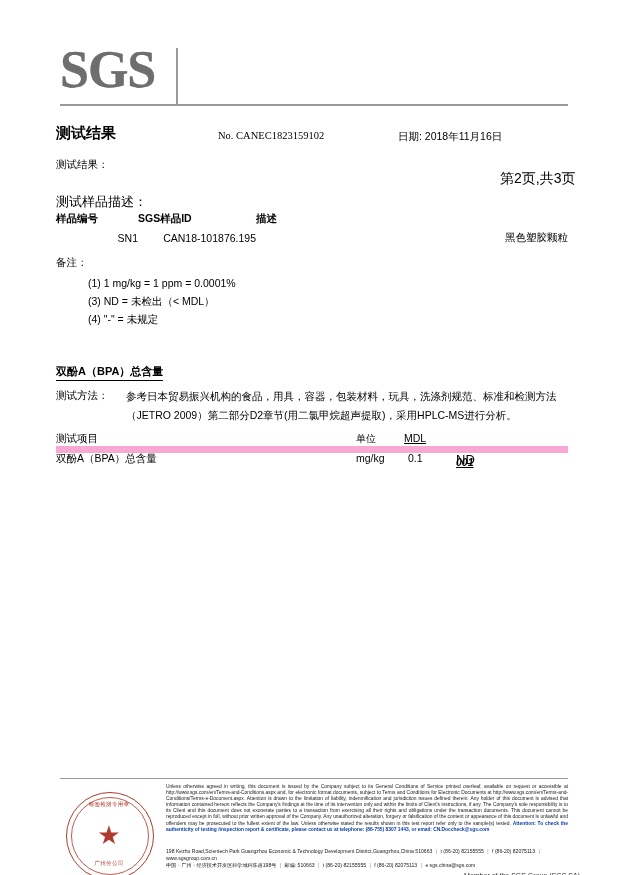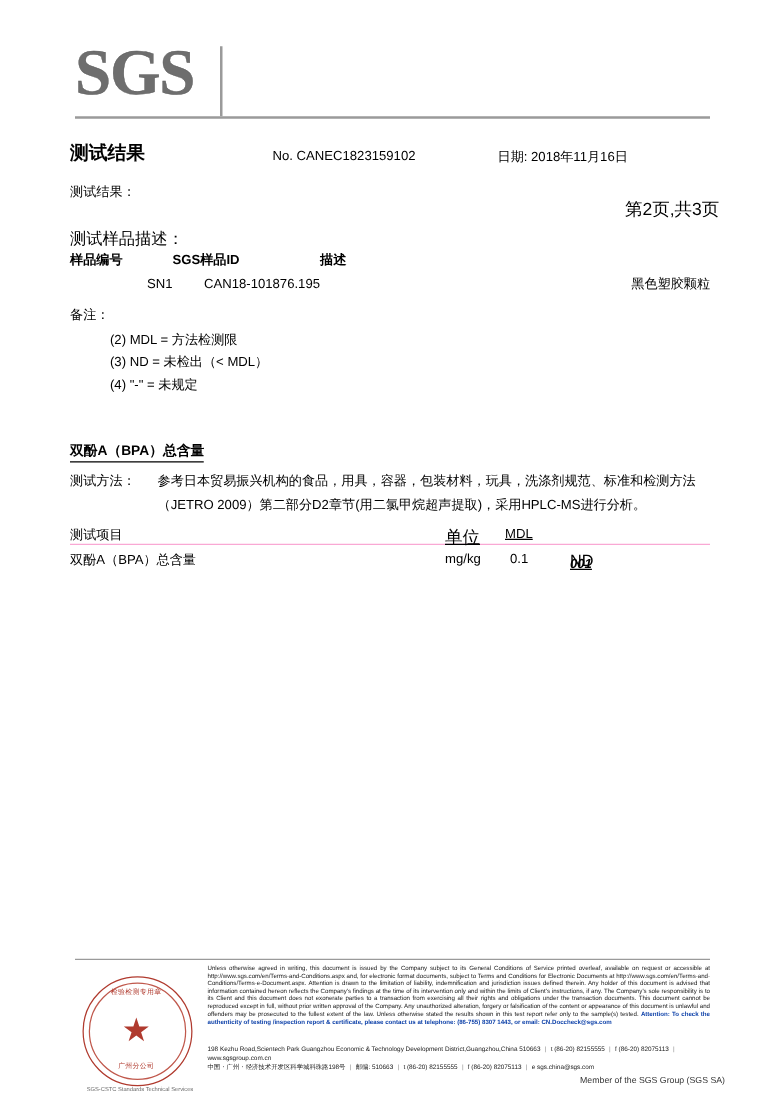--- a/index.html
+++ b/index.html
@@ -6,21 +6,21 @@
   body{
     width:619px;height:875px;
     background:#ffffff;
     font-family:"Liberation Sans", sans-serif;
     color:#000;
     position:relative;
     overflow:hidden;
   }
   .page{
     position:absolute;
-    left:0;top:1px;width:619px;height:851px;
+    left:0;top:12px;width:619px;height:851px;
     background:#fff;
   }
   
   .logo-wrap{
     position:absolute;left:60px;top:30px;width:120px;height:62px;
   }
   .logo-text{
     font-family:"Liberation Serif", serif;
     font-weight:bold;
     font-size:52px;
@@ -35,21 +35,21 @@
   .logo-tick{
     position:absolute;left:176px;top:36px;width:1.5px;height:56px;background:#9a9a9a;
   }
 
   
   .title{
     position:absolute;left:56px;top:112px;
     font-size:15px;font-weight:bold;
   }
   .hdr-no{
-    position:absolute;left:218px;top:118px;font-size:10.5px;
+    position:absolute;left:218px;top:118px;font-size:10.5px;font-family:Liberation Serif, serif;
   }
   .hdr-date{
     position:absolute;left:398px;top:118px;font-size:10.5px;text-align:center;
   }
   .hdr-page{
     position:absolute;left:500px;top:118px;font-size:14px;margin-top:40px;
   }
 
   .sec-result{
     position:absolute;left:56px;top:146px;font-size:10.5px;
@@ -90,24 +90,24 @@
   .method-label{
     position:absolute;left:56px;top:377px;font-size:10.5px;
   }
   .method-body{
     position:absolute;left:126px;top:375px;width:442px;font-size:10.5px;line-height:19px;
   }
 
   
   .res-head{
     position:absolute;left:56px;top:420px;width:512px;height:14px;
-    border-bottom:1px solid #f9a8d4;
+    border-bottom:7px solid #f9a8d4;
   }
   .res-head .h-item{position:absolute;left:0;top:0;font-size:10.5px;}
-  .res-head .h-unit{position:absolute;left:300px;top:0;font-size:14px;text-decoration:underline;}
+  .res-head .h-unit{position:absolute;left:300px;top:0;font-size:10px;}
   .res-head .h-mdl{position:absolute;left:348px;top:0;font-size:10.5px;text-decoration:underline;}
   .res-head .h-001{position:absolute;left:400px;top:0;font-size:10.5px;font-style:italic;text-decoration:underline;font-weight:bold;margin-top:24px;}
 
   .res-row{
     position:absolute;left:56px;top:440px;width:512px;height:16px;
   }
   .res-row .r-item{position:absolute;left:0;top:0;font-size:10.5px;}
   .res-row .r-unit{position:absolute;left:300px;top:0;font-size:10.5px;}
   .res-row .r-mdl{position:absolute;left:352px;top:0;font-size:10.5px;}
   .res-row .r-val{position:absolute;left:400px;top:0;font-size:13px;}
@@ -188,21 +188,21 @@
       <tr>
         <td class="c-no">SN1</td>
         <td class="c-id">CAN18-101876.195</td>
         <td class="c-desc">黑色塑胶颗粒</td>
       </tr>
     </tbody>
   </table>
 
   <div class="remark-title">备注：</div>
   <div class="remark-list">
-    <div>(2) MDL = 方法检测限</div>
+    <div>(1) 1 mg/kg = 1 ppm = 0.0001%</div>
     <div>(3) ND = 未检出（&lt; MDL）</div>
     <div>(4) "-" = 未规定</div>
   </div>
 
   <div class="bpa-title">双酚A（BPA）总含量</div>
   <div class="method-label">测试方法：</div>
   <div class="method-body">参考日本贸易振兴机构的食品，用具，容器，包装材料，玩具，洗涤剂规范、标准和检测方法（JETRO 2009）第二部分D2章节(用二氯甲烷超声提取)，采用HPLC-MS进行分析。</div>
 
   <div class="res-head">
     <div class="h-item">测试项目</div>

